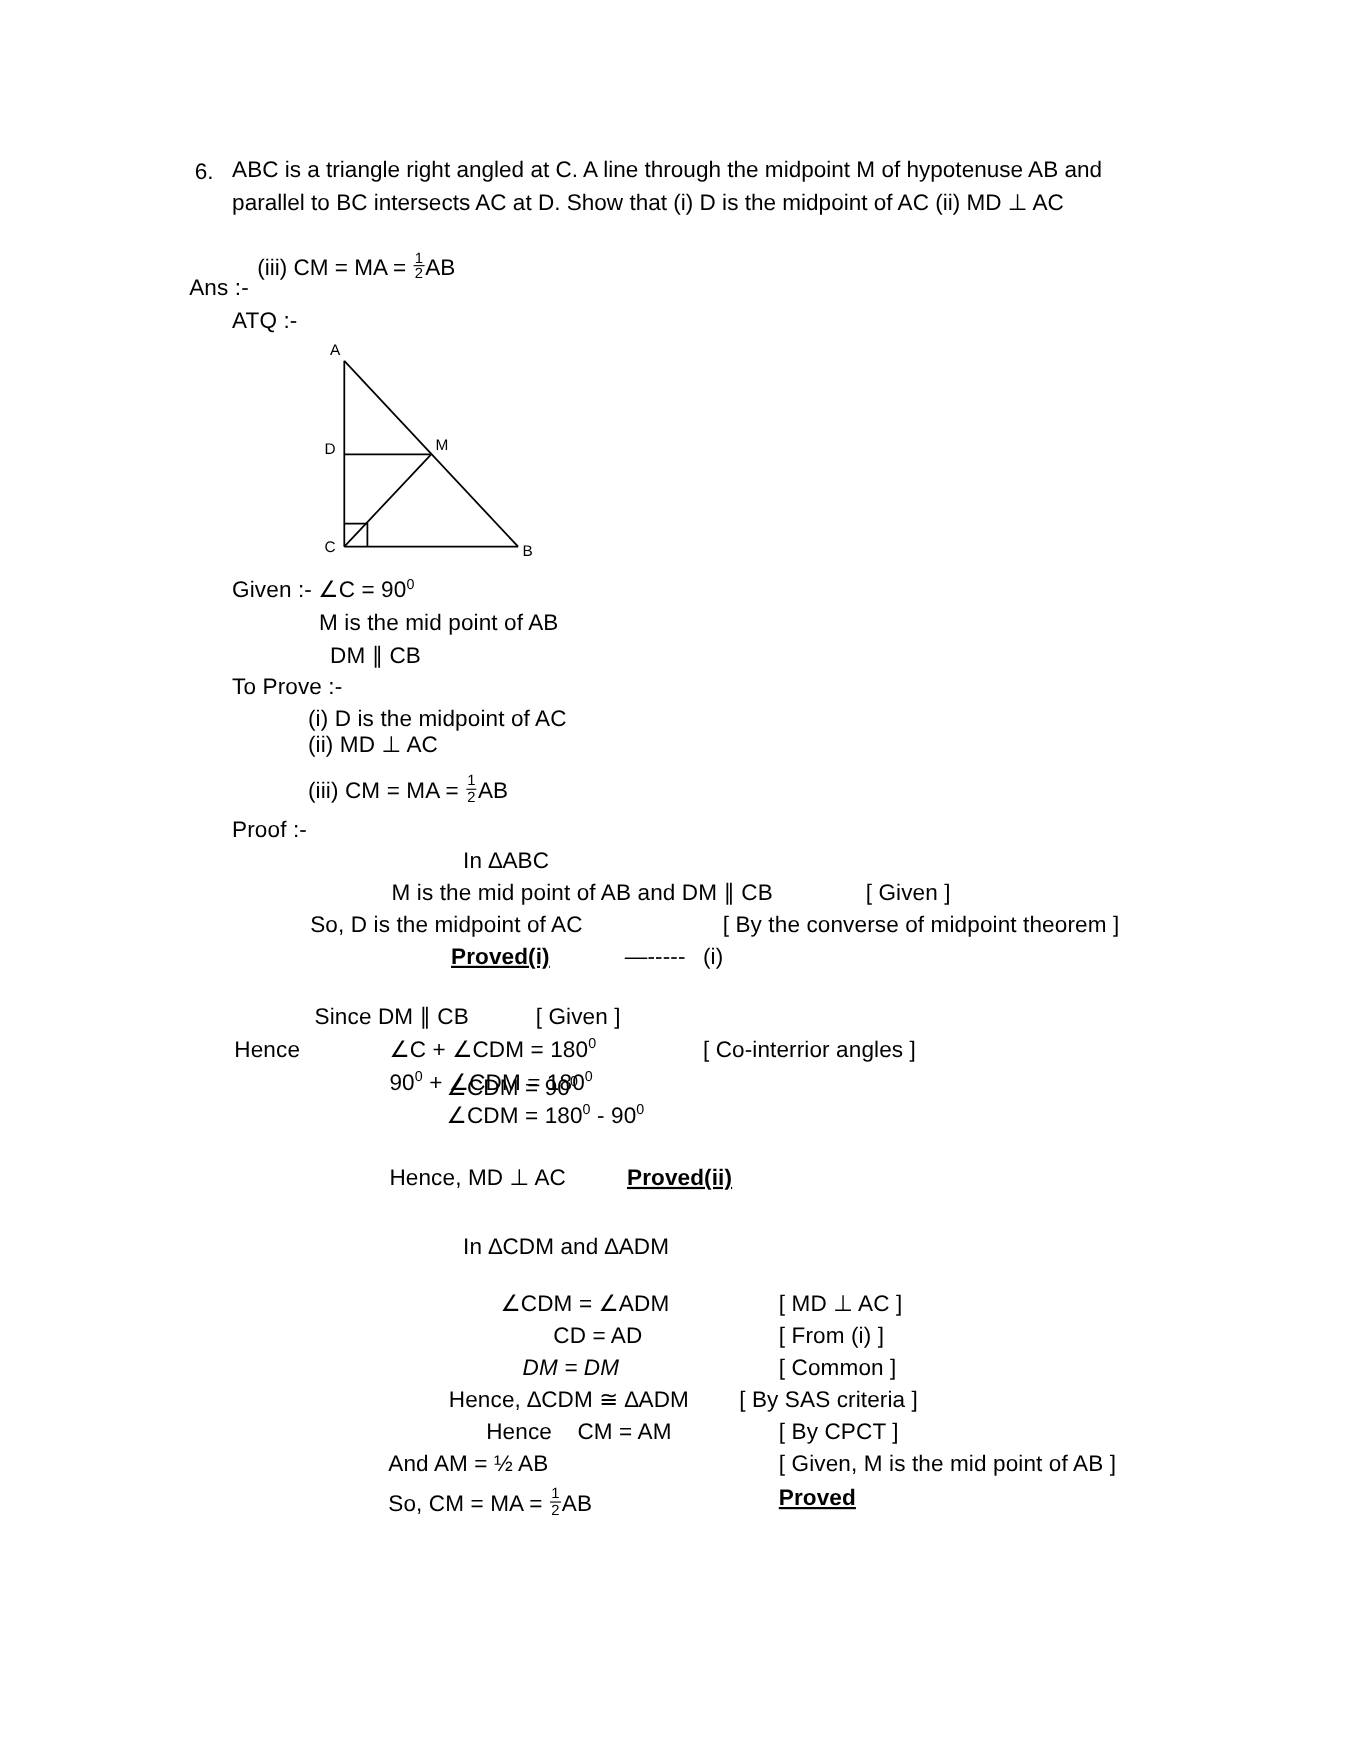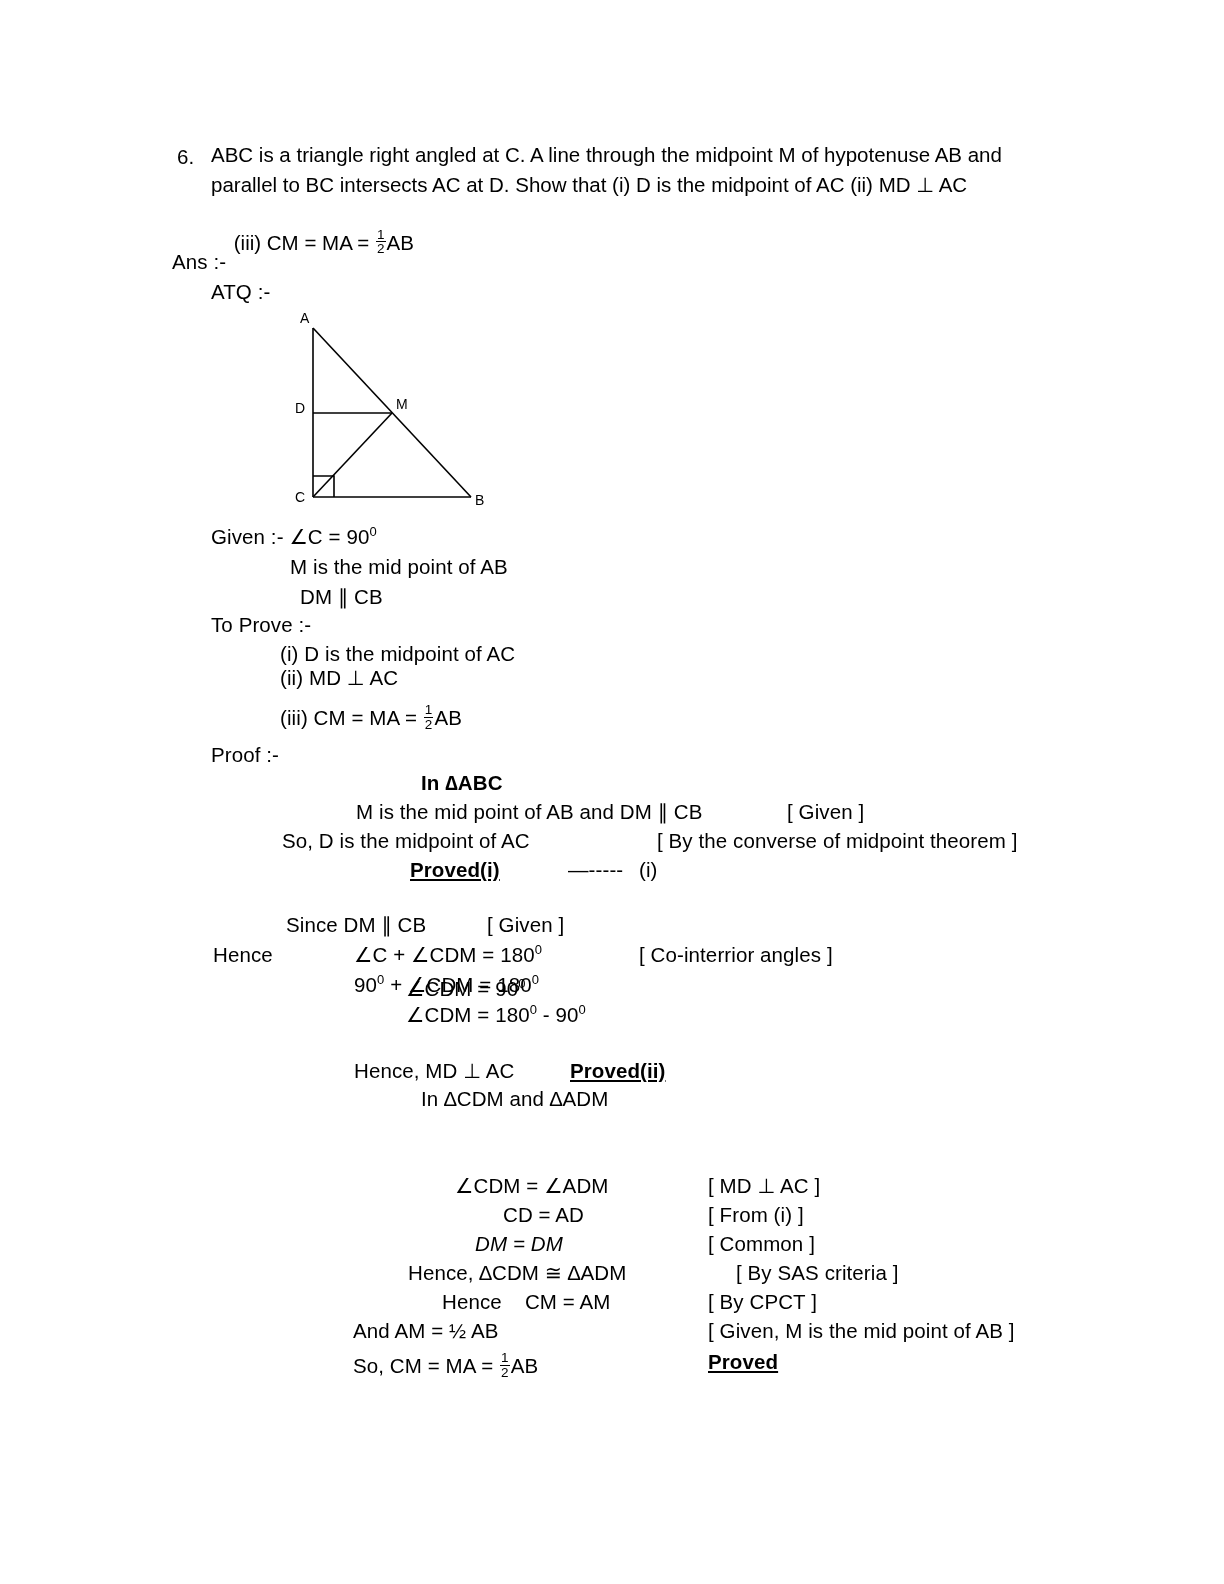--- a/index.html
+++ b/index.html
@@ -120,21 +120,21 @@
   <div class="ln" style="left:290px; top:557px;">M is the mid point of AB</div>
   <div class="ln" style="left:300px; top:587px;">DM ∥ CB</div>
 
   <div class="ln" style="left:211px; top:615px;">To Prove :-</div>
   <div class="ln" style="left:280px; top:644px;">(i) D is the midpoint of AC</div>
   <div class="ln" style="left:280px; top:668px;">(ii) MD ⊥ AC</div>
   <div class="ln" style="left:280px; top:704px;"><span>(iii) CM = MA = </span><span class="frac"><span class="num">1</span><span class="den">2</span></span><span>AB</span></div>
 
   <div class="ln" style="left:211px; top:745px;">Proof :-</div>
 
-  <div class="ln" style="left:421px; top:773px;font-weight:bold;">In ∆ABC</div>
+  <div class="ln" style="left:421px; top:773px;">In ∆ABC</div>
   <div class="ln" style="left:356px; top:802px;">M is the mid point of AB and DM ∥ CB</div>
   <div class="ln" style="left:787px; top:802px;">[ Given ]</div>
   <div class="ln" style="left:282px; top:831px;">So, D is the midpoint of AC</div>
   <div class="ln" style="left:637px; top:831px;margin-left:20px;">[ By the converse of midpoint theorem ]</div>
   <div class="ln bold ul" style="left:410px; top:860px;">Proved(i)</div>
   <div class="ln" style="left:568px; top:860px;">—-----</div>
   <div class="ln" style="left:639px; top:860px;">(i)</div>
 
   <div class="ln" style="left:286px; top:915px;">Since DM ∥ CB</div>
   <div class="ln" style="left:487px; top:915px;">[ Given ]</div>
@@ -145,33 +145,33 @@
 
   <div class="ln" style="left:354px; top:975px;"><span>90</span><span class="sup">0</span><span> + ∠CDM = 180</span><span class="sup">0</span></div>
 
   <div class="ln" style="left:406px; top:1005px;"><span>∠CDM = 180</span><span class="sup">0</span><span> - 90</span><span class="sup">0</span></div>
 
   <div class="ln" style="left:406px; top:979px;"><span>∠CDM = 90</span><span class="sup">0</span></div>
 
   <div class="ln" style="left:354px; top:1061px;">Hence, MD ⊥ AC</div>
   <div class="ln bold ul" style="left:570px; top:1061px;">Proved(ii)</div>
 
-  <div class="ln" style="left:421px; top:1089px;">In ∆CDM and ∆ADM</div>
+  <div class="ln" style="left:421px; top:1124px;">In ∆CDM and ∆ADM</div>
 
   <div class="ln" style="left:455px; top:1176px;">∠CDM = ∠ADM</div>
   <div class="ln" style="left:708px; top:1176px;">[ MD ⊥ AC ]</div>
 
   <div class="ln" style="left:503px; top:1205px;">CD = AD</div>
   <div class="ln" style="left:708px; top:1205px;">[ From (i) ]</div>
 
   <div class="ln" style="left:475px; top:1234px;font-style:italic;">DM = DM</div>
   <div class="ln" style="left:708px; top:1234px;">[ Common ]</div>
 
   <div class="ln" style="left:408px; top:1263px;">Hence, ∆CDM ≅ ∆ADM</div>
-  <div class="ln" style="left:736px; top:1263px;">[ By SAS criteria ]</div>
+  <div class="ln" style="left:672px; top:1263px;">[ By SAS criteria ]</div>
 
   <div class="ln" style="left:442px; top:1292px;">Hence    CM = AM</div>
   <div class="ln" style="left:708px; top:1292px;">[ By CPCT ]</div>
 
   <div class="ln" style="left:353px; top:1321px;">And AM = ½ AB</div>
   <div class="ln" style="left:708px; top:1321px;">[ Given, M is the mid point of AB ]</div>
 
   <div class="ln" style="left:353px; top:1352px;"><span>So, CM = MA = </span><span class="frac"><span class="num">1</span><span class="den">2</span></span><span>AB</span></div>
   <div class="ln bold ul" style="left:708px; top:1352px;">Proved</div>
 

